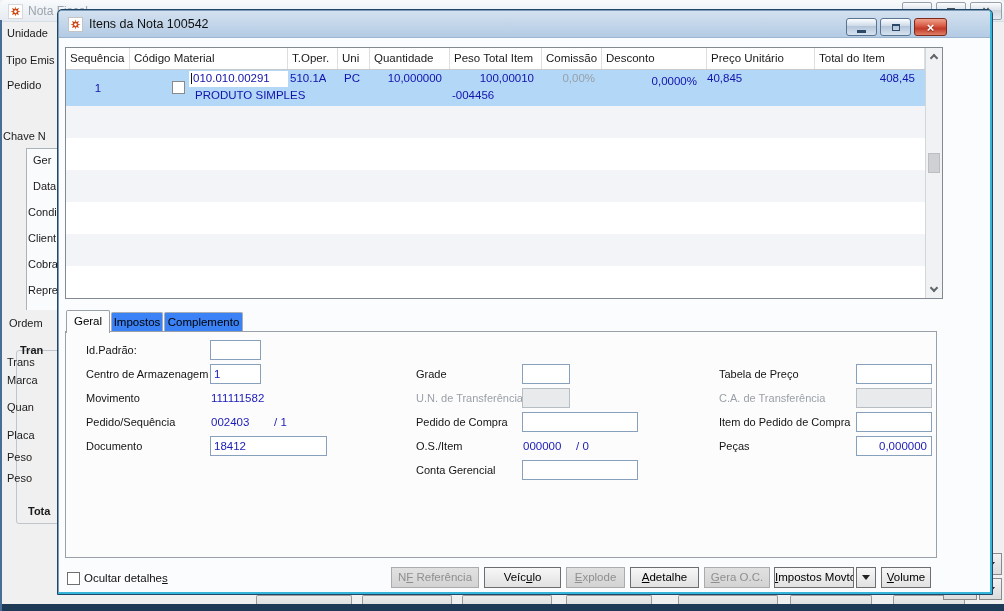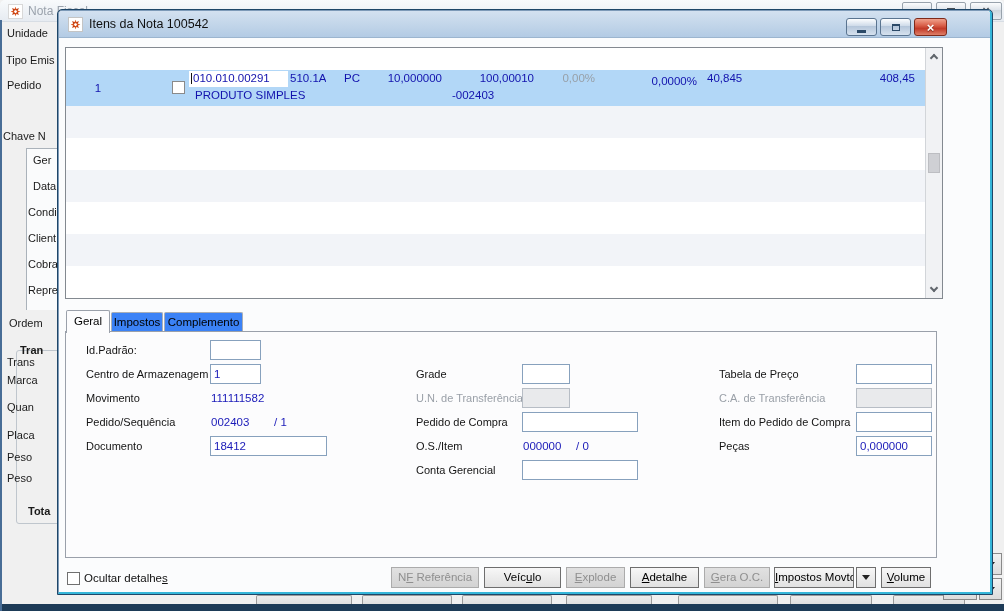--- a/index.html
+++ b/index.html
@@ -75,21 +75,21 @@
   .tab.active{left:7px;top:299px;width:44px;height:23px;background:#fcfcfd;border:1px solid #9aa0aa;border-bottom:none;
     line-height:21px;z-index:3;border-radius:2px 2px 0 0}
   .tab.idle{top:301px;height:20px;background:#3b82f6;border:1px solid #a8aeb6;border-bottom:none;line-height:19px;border-radius:2px 2px 0 0}
   .panel{position:absolute;left:6px;top:320px;width:872px;height:227px;background:#fcfcfd;border:1px solid #9aa0aa}
 
   .lbl{position:absolute;font-size:11px;color:#141414;white-space:nowrap}
   .lbl.gray{color:#9aa0a8}
   .box{position:absolute;height:20px;background:#fff;border:1px solid #87a1bd;font-size:11.5px;color:#1a1ab8;
     padding:3px 4px 0 3px;white-space:nowrap}
   .box.dis{background:#e9eaec;border-color:#b7bdc5}
-  .box.right{text-align:left}
+  .box.right{text-align:right}
   .val{position:absolute;font-size:11.5px;color:#1a1ab8;white-space:nowrap}
 
   
   .fcheck{position:absolute;left:8px;top:561px;width:13px;height:13px;background:#fff;border:1px solid #707070}
   .fchecklbl{position:absolute;left:25px;top:561px;font-size:11.5px;color:#111;white-space:nowrap}
   .btn{position:absolute;top:556px;height:21px;background:linear-gradient(#f7f7f7,#e1e1e1);border:1px solid #6e6e6e;
     font-size:11.5px;line-height:18px;text-align:center;color:#000;white-space:nowrap;overflow:hidden}
   .btn.dis{background:linear-gradient(#e1e1e1,#d3d3d3);border-color:#ababab;color:#8f8f8f}
   .btn-arrow{position:absolute;left:797px;top:556px;width:20px;height:21px;background:linear-gradient(#f7f7f7,#e1e1e1);
     border:1px solid #6e6e6e;display:flex;align-items:center;justify-content:center}
@@ -199,41 +199,53 @@
         </div>
       <div class="d-wbtn" style="left:821px;width:31px">
           <span class="g-sq2"></span>
         </div>
       <div class="d-wbtn close" style="left:855px;width:33px">
           <span class="g-x2">×</span>
         </div>
     </div>
 
     <div class="grid">
+      <div class="ghead" id="grid-header">
+          <div class="hcell" style="left:0px;width:64px">Sequência</div>
+          <div class="hcell" style="left:64px;width:158px">Código Material</div>
+          <div class="hcell" style="left:222px;width:50px">T.Oper.</div>
+          <div class="hcell" style="left:272px;width:32px">Uni</div>
+          <div class="hcell" style="left:304px;width:80px">Quantidade</div>
+          <div class="hcell" style="left:384px;width:92px">Peso Total Item</div>
+          <div class="hcell" style="left:476px;width:60px">Comissão</div>
+          <div class="hcell" style="left:536px;width:105px">Desconto</div>
+          <div class="hcell" style="left:641px;width:108px">Preço Unitário</div>
+          <div class="hcell" style="left:749px;width:110px">Total do Item</div>
+        </div>
       <div id="grid-stripes"></div>
       <div class="stripe" style="position:absolute;left:0;top:58px;width:859px;height:32px;background:#f2f4f8"></div>
         <div class="stripe" style="position:absolute;left:0;top:90px;width:859px;height:32px;background:#ffffff"></div>
         <div class="stripe" style="position:absolute;left:0;top:122px;width:859px;height:32px;background:#f2f4f8"></div>
         <div class="stripe" style="position:absolute;left:0;top:154px;width:859px;height:32px;background:#ffffff"></div>
         <div class="stripe" style="position:absolute;left:0;top:186px;width:859px;height:32px;background:#f2f4f8"></div>
         <div class="stripe" style="position:absolute;left:0;top:218px;width:859px;height:32px;background:#ffffff"></div>
         <div class="grow">
         <div class="gcell" style="left:0;top:0;width:64px;height:36px;text-align:center;line-height:36px">1</div>
         <div class="gcheck" style="left:106px;top:11px"></div>
         <div class="editcell" style="left:123px;top:1px;width:99px;height:16px"><span class="caret"></span><span>010.010.00291</span></div>
         <div class="gcell" style="left:224px;top:2px">510.1A</div>
         <div class="gcell" style="left:278px;top:2px">PC</div>
         <div class="gcell" style="left:304px;top:2px;width:72px;text-align:right">10,000000</div>
         <div class="gcell" style="left:384px;top:2px;width:84px;text-align:right">100,00010</div>
         <div class="gcell" style="left:476px;top:2px;width:53px;text-align:right;color:#98a0a8">0,00%</div>
         <div class="gcell" style="left:536px;top:5px;width:95px;text-align:right">0,0000%</div>
         <div class="gcell" style="left:641px;top:2px;width:96px;text-align:left">40,845</div>
         <div class="gcell" style="left:749px;top:2px;width:100px;text-align:right">408,45</div>
         <div class="gcell" style="left:129px;top:19px">PRODUTO SIMPLES</div>
-        <div class="gcell" style="left:386px;top:19px">-002403</div>
+        <div class="gcell" style="left:386px;top:19px">-004456</div>
       </div>
       <div class="vscroll">
         <div class="sbtn" style="top:0">
             <span class="chev-up"></span>
           </div>
         <div class="sthumb" style="top:105px"></div>
         <div class="sbtn" style="bottom:0">
             <span class="chev-dn"></span>
           </div>
       </div>

